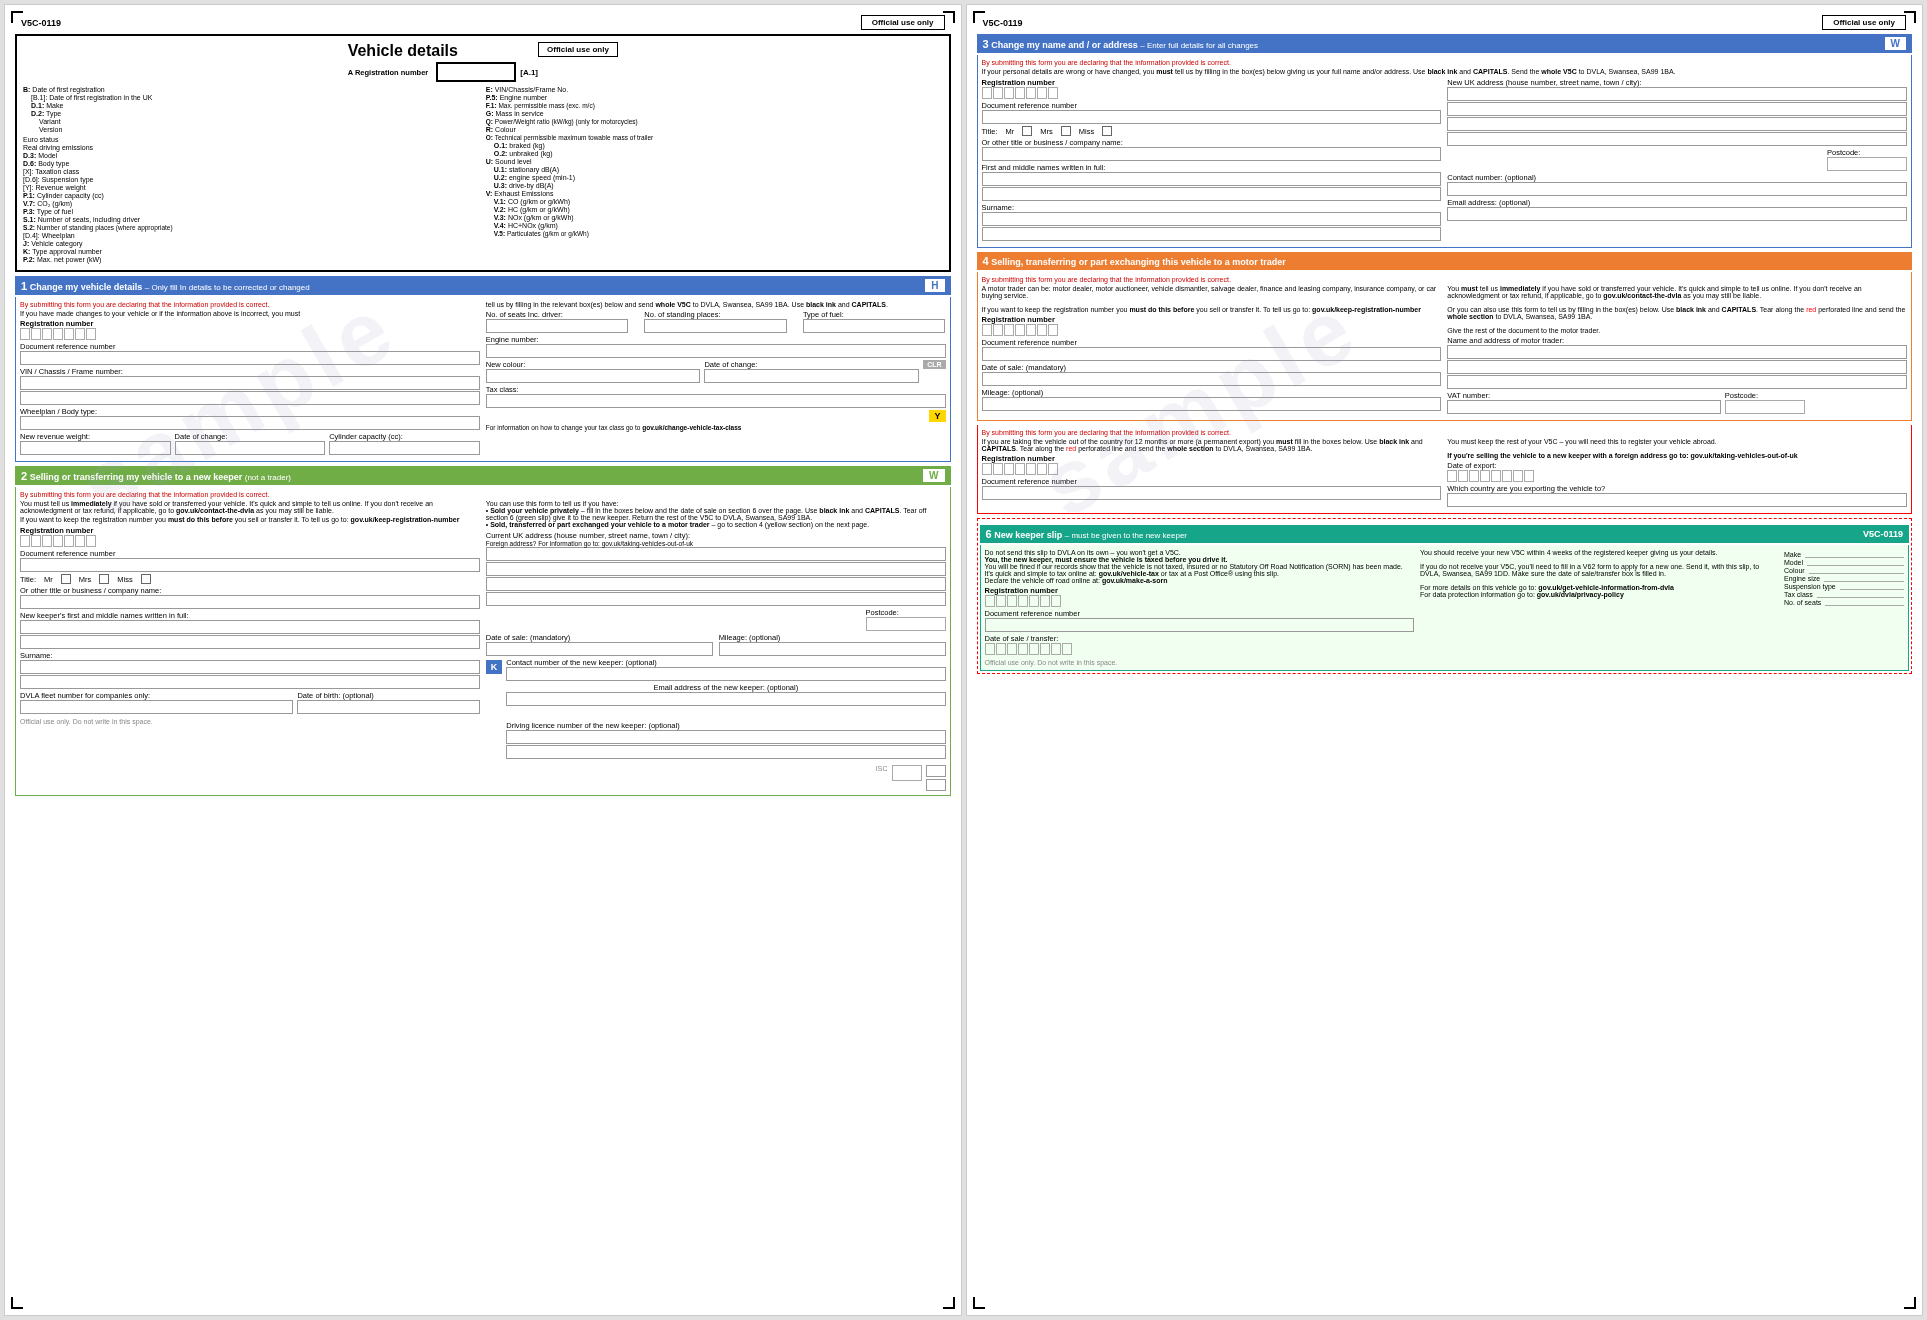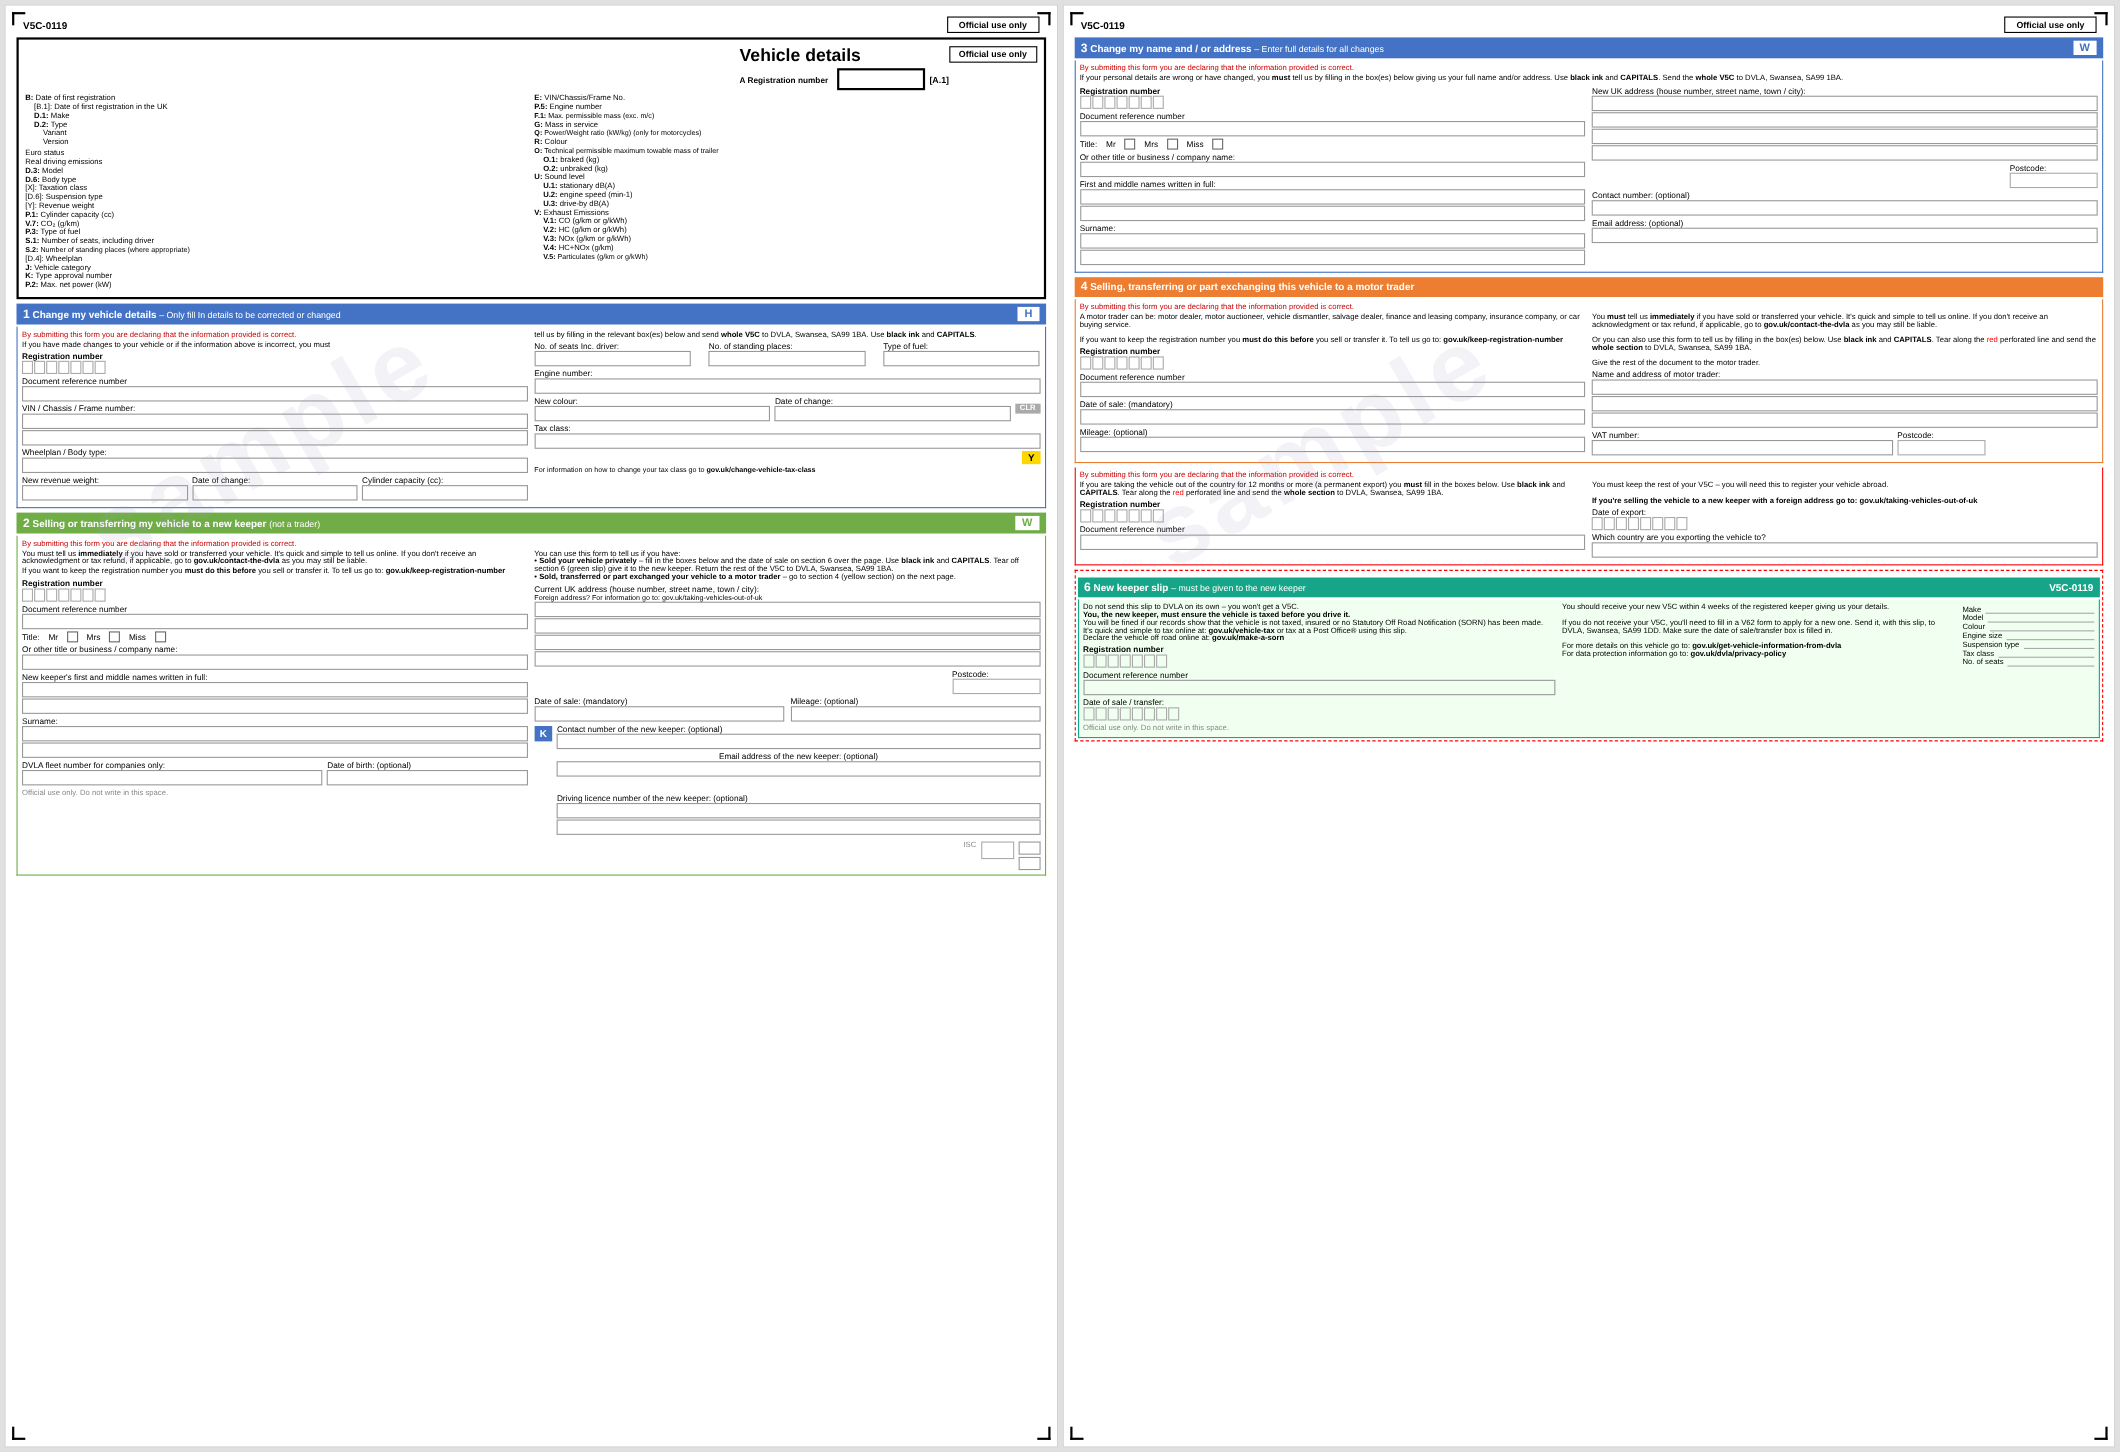--- a/index.html
+++ b/index.html
@@ -168,21 +168,21 @@
   <div style="position:absolute;bottom:6px;right:6px;">
     <div class="corner-box-br"></div>
   </div>
 
   <div style="display:flex;justify-content:space-between;align-items:center;margin-bottom:4px;padding:0 6px;">
     <div style="font-size:9px;font-weight:bold;">V5C-0119</div>
     <div style="border:1px solid #000;padding:2px 10px;font-size:8px;font-weight:bold;">Official use only</div>
   </div>
 
   <div style="border:2px solid #000;padding:6px;margin-bottom:4px;">
-    <div style="display:flex;justify-content:flex-end;align-items:flex-start;">
+    <div style="display:flex;justify-content:center;align-items:flex-start;">
       <div>
         <div style="font-size:16px;font-weight:bold;">Vehicle details</div>
         <div style="display:flex;gap:4px;align-items:center;margin-top:2px;">
           <span style="font-size:7.5px;font-weight:bold;">A Registration number</span>
           <div class="reg-box"></div>
           <span style="font-size:8px;font-weight:bold;">[A.1]</span>
         </div>
       </div>
       <div style="border:1px solid #000;padding:2px 8px;font-size:8px;font-weight:bold;">Official use only</div>
     </div>
@@ -305,21 +305,21 @@
           </div>
           <div style="flex:1;">
             <div class="field-label">Type of fuel:</div>
             <div class="field-box-full"></div>
           </div>
         </div>
         <div style="margin-bottom:2px;">
           <div class="field-label">Engine number:</div>
           <div class="field-box-full"></div>
         </div>
-        <div style="display:flex;gap:4px;align-items:center;margin-bottom:2px;">
+        <div style="display:flex;gap:4px;align-items:flex-start;margin-bottom:2px;">
           <div style="flex:1;">
             <div class="field-label">New colour:</div>
             <div class="field-box-full"></div>
           </div>
           <div style="flex:1;">
             <div class="field-label">Date of change:</div>
             <div class="field-box-full"></div>
           </div>
           <div class="clr-badge">CLR</div>
         </div>

